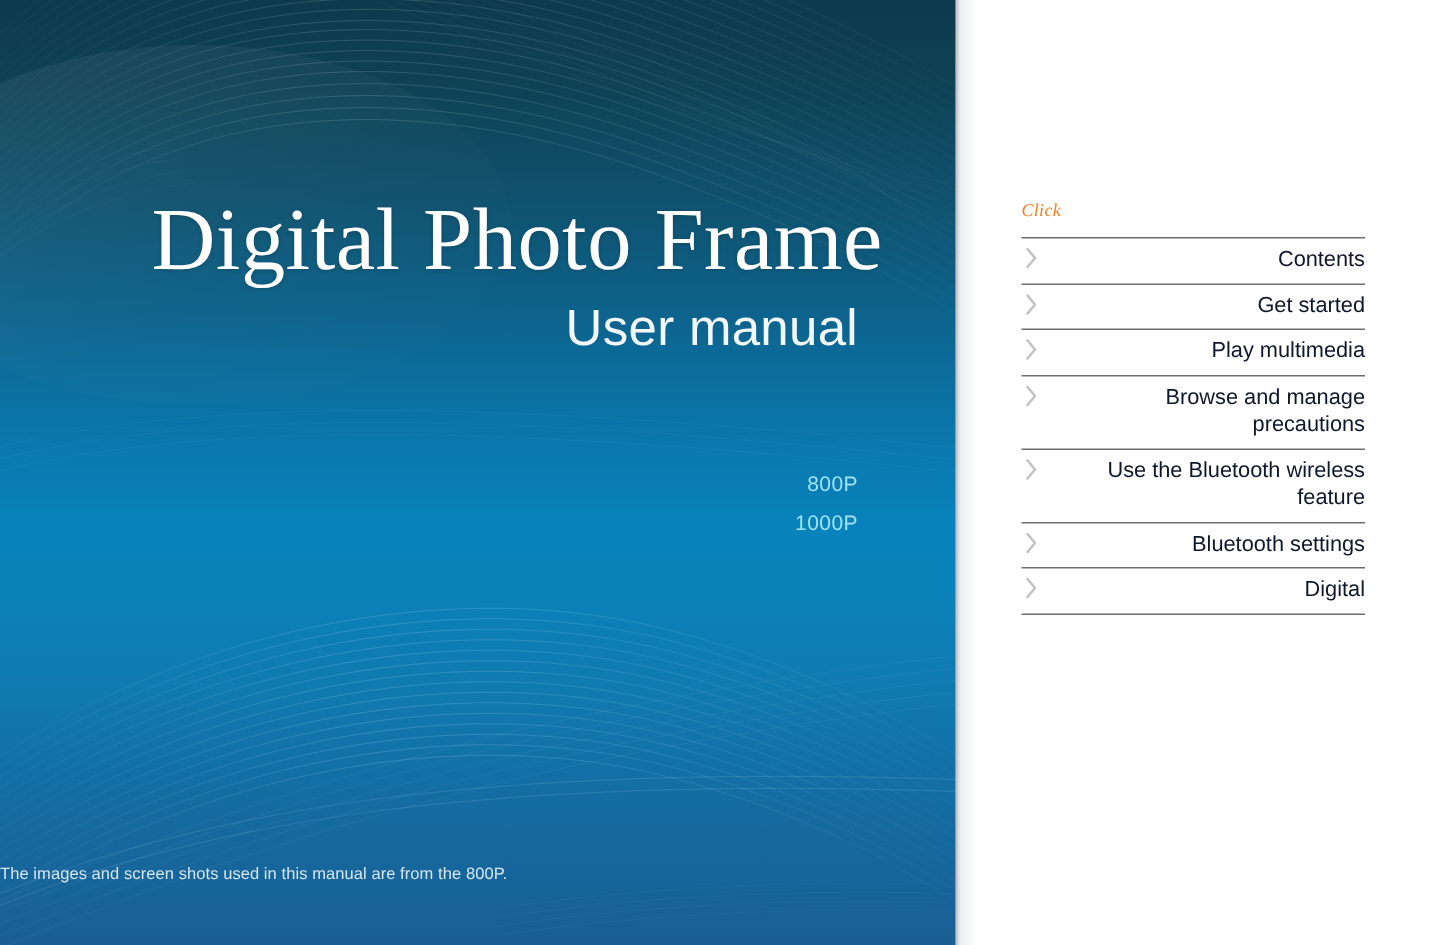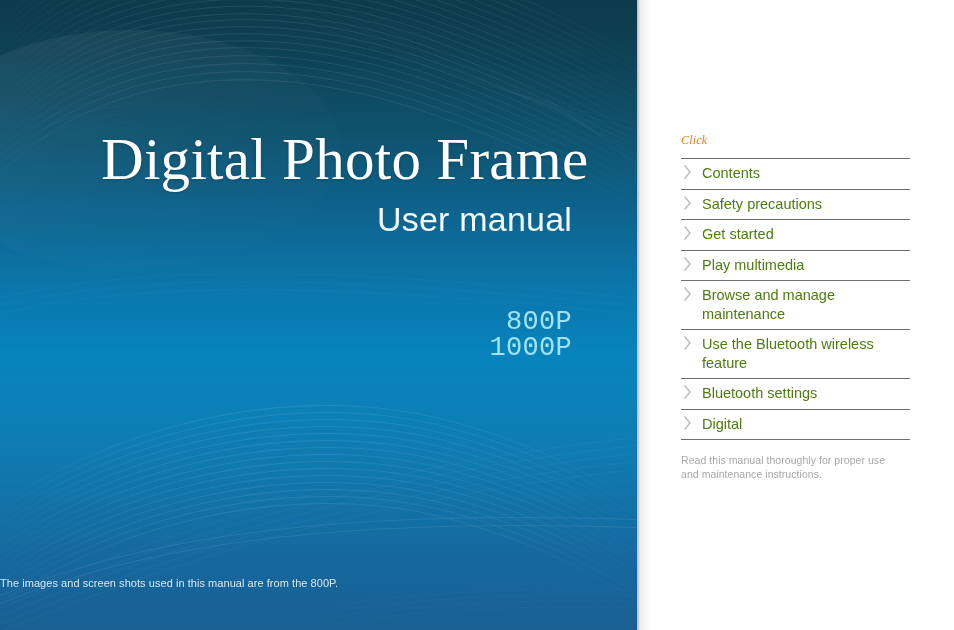--- a/index.html
+++ b/index.html
@@ -92,26 +92,25 @@
     color: #f2f7fa;
     font-weight: 400;
     letter-spacing: 0.2px;
   }
   #models {
     position: absolute;
     left: 0;
     top: 309px;
     width: 572px;
     text-align: right;
-    font-size: 27px;
+    font-size: 14px;
     line-height: 26px;
     color: #9fe3f5;
     font-weight: 400;
     letter-spacing: 0.3px;
-    font-family: Liberation Mono, monospace;
   }
   #models div { display: block; }
   #cover-note {
     position: absolute;
     left: 0;
     top: 576px;
     width: 572px;
     text-align: left;
     font-size: 11px;
     line-height: 15px;
@@ -150,25 +149,26 @@
   }
   #nav-list li {
     border-bottom: 1px solid #6e6e6e;
     padding: 0;
     margin: 0;
   }
   .nav-link {
     display: block;
     position: relative;
     padding: 5px 0 6px 21px;
-    color: #4d7c0f;
+    color: #0f172a;
     font-size: 14.5px;
     line-height: 18.5px;
     text-decoration: none;
     cursor: pointer;
+    text-align: right;
   }
   .nav-chevron {
     position: absolute;
     left: 2px;
     top: 6px;
     width: 10px;
     height: 14px;
     color: #c2c2c2;
     font-size: 13px;
     line-height: 14px;
@@ -331,51 +331,41 @@
           <span>Contents</span>
         </a>
       </li>
       <li>
         <a class="nav-link">
           <span class="nav-chevron">
             <svg width="10" height="14" viewBox="0 0 10 14">
                 <path d="M2 1 L7 7 L2 13" fill="none" stroke="#c2c2c2" stroke-width="1.7" stroke-linecap="round" stroke-linejoin="round"></path>
               </svg>
           </span>
-          <span>Safety precautions</span>
-        </a>
-      </li>
-      <li>
-        <a class="nav-link">
-          <span class="nav-chevron">
-            <svg width="10" height="14" viewBox="0 0 10 14">
-                <path d="M2 1 L7 7 L2 13" fill="none" stroke="#c2c2c2" stroke-width="1.7" stroke-linecap="round" stroke-linejoin="round"></path>
-              </svg>
-          </span>
           <span>Get started</span>
         </a>
       </li>
       <li>
         <a class="nav-link">
           <span class="nav-chevron">
             <svg width="10" height="14" viewBox="0 0 10 14">
                 <path d="M2 1 L7 7 L2 13" fill="none" stroke="#c2c2c2" stroke-width="1.7" stroke-linecap="round" stroke-linejoin="round"></path>
               </svg>
           </span>
           <span>Play multimedia</span>
         </a>
       </li>
       <li>
         <a class="nav-link">
           <span class="nav-chevron">
             <svg width="10" height="14" viewBox="0 0 10 14">
                 <path d="M2 1 L7 7 L2 13" fill="none" stroke="#c2c2c2" stroke-width="1.7" stroke-linecap="round" stroke-linejoin="round"></path>
               </svg>
           </span>
-          <span>Browse and manage maintenance</span>
+          <span>Browse and manage precautions</span>
         </a>
       </li>
       <li>
         <a class="nav-link">
           <span class="nav-chevron">
             <svg width="10" height="14" viewBox="0 0 10 14">
                 <path d="M2 1 L7 7 L2 13" fill="none" stroke="#c2c2c2" stroke-width="1.7" stroke-linecap="round" stroke-linejoin="round"></path>
               </svg>
           </span>
           <span>Use the Bluetooth wireless feature</span>
@@ -396,16 +386,15 @@
           <span class="nav-chevron">
             <svg width="10" height="14" viewBox="0 0 10 14">
                 <path d="M2 1 L7 7 L2 13" fill="none" stroke="#c2c2c2" stroke-width="1.7" stroke-linecap="round" stroke-linejoin="round"></path>
               </svg>
           </span>
           <span>Digital</span>
         </a>
       </li>
     </ul>
 
-    <div id="nav-footnote">Read this manual thoroughly for proper use and maintenance instructions.</div>
   </div>
 
 </div>
 
 </body></html>

